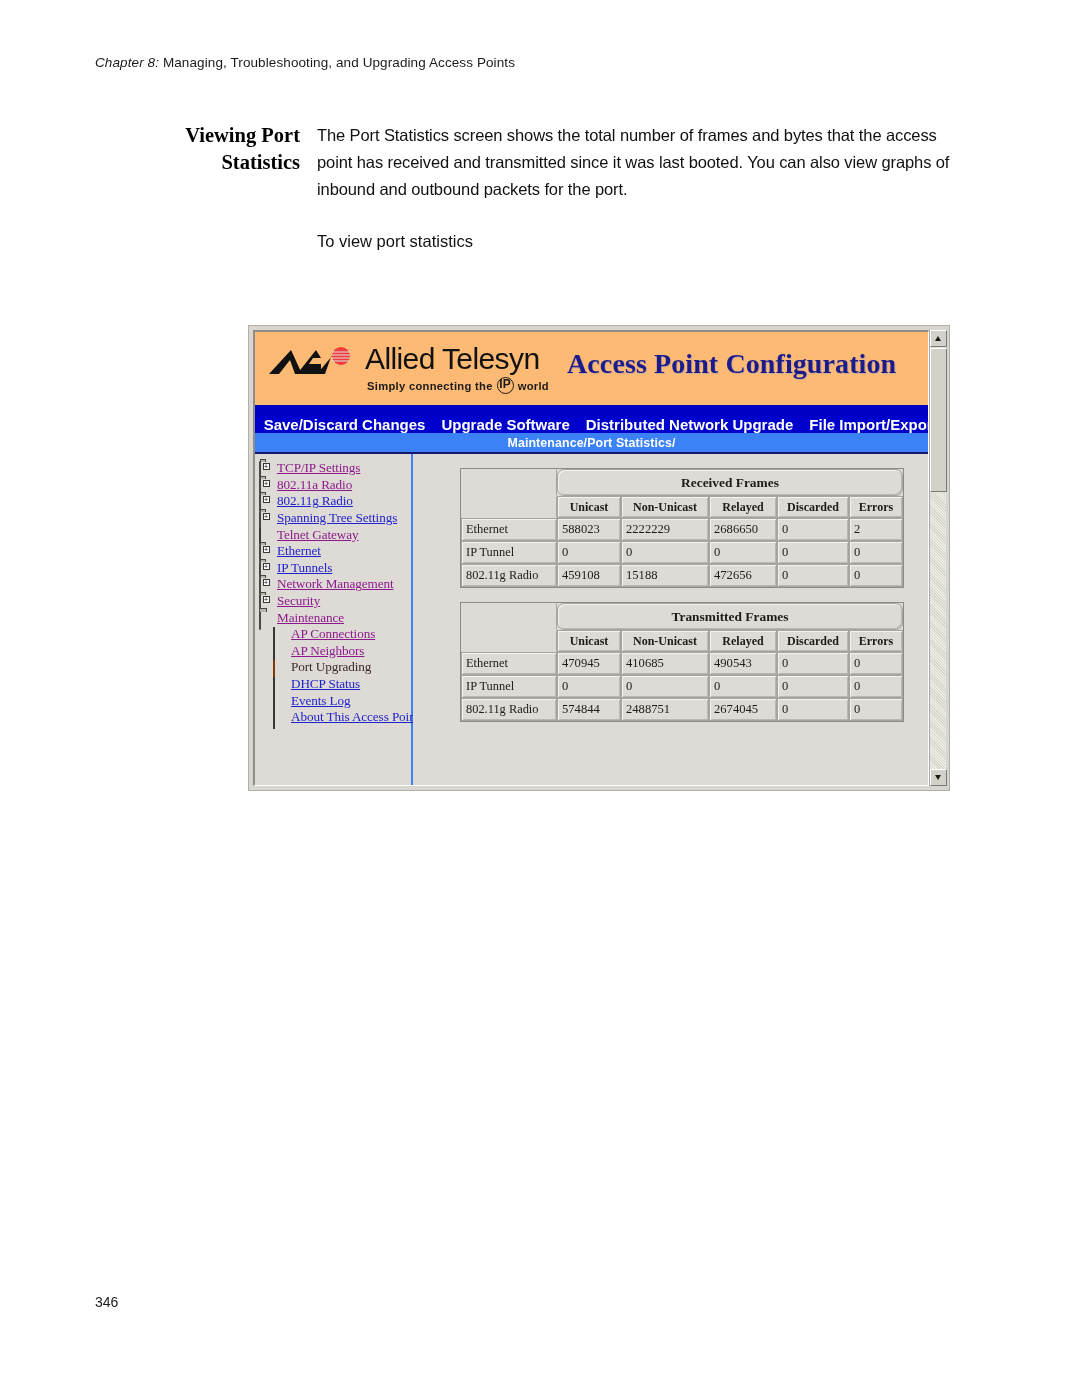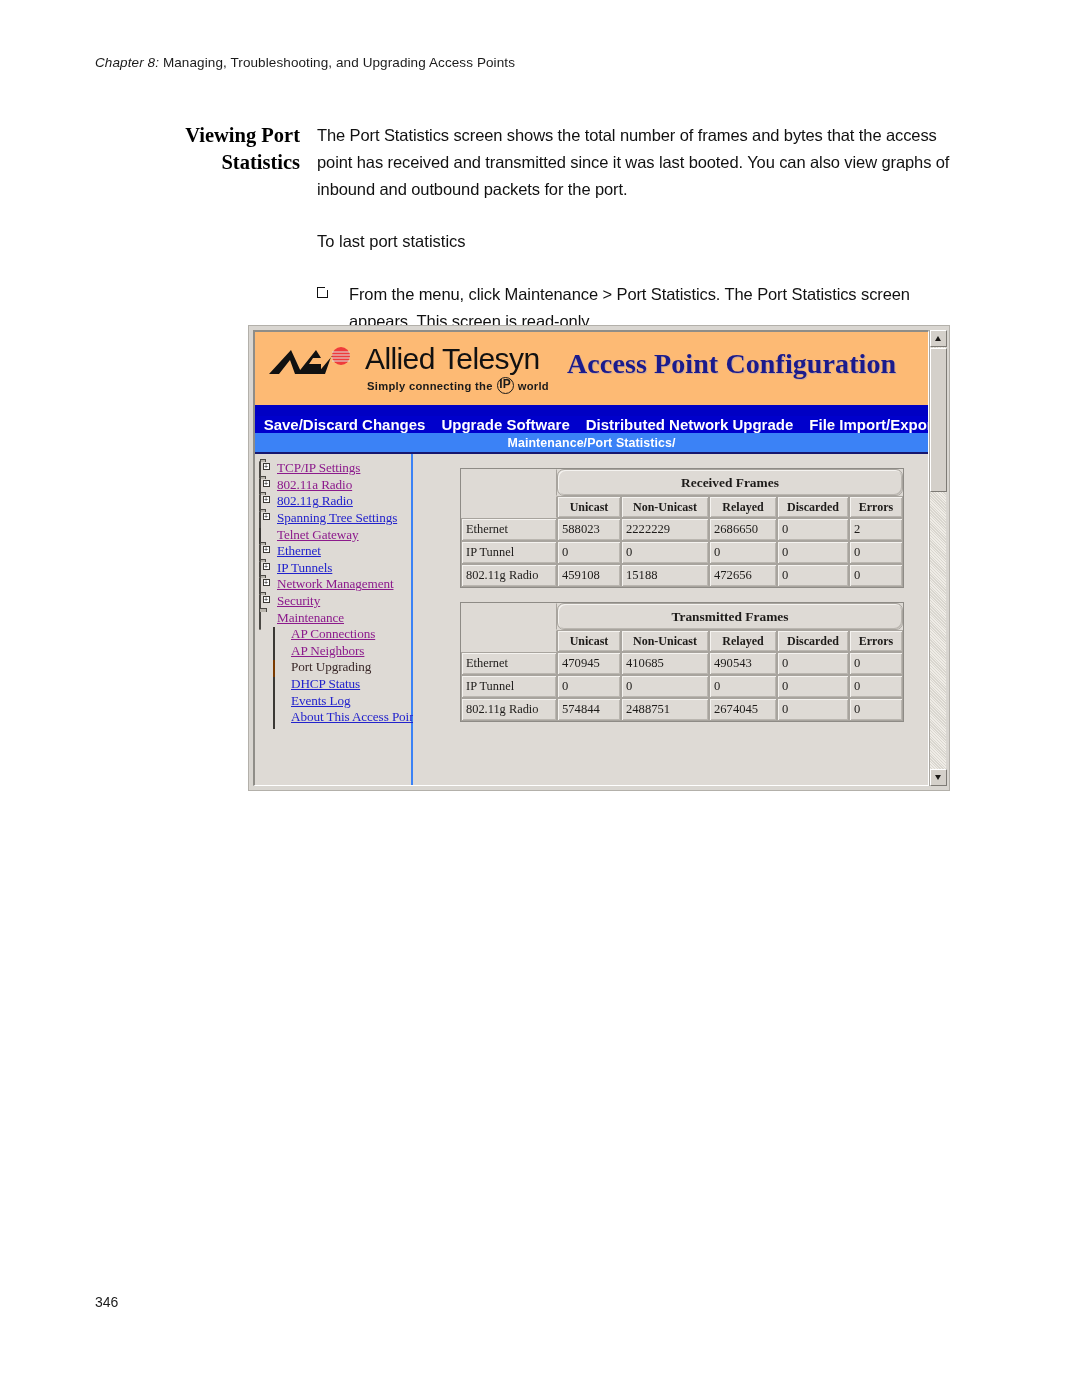--- a/index.html
+++ b/index.html
@@ -464,25 +464,21 @@
   <span class="chap">Chapter 8:</span><span> Managing, Troubleshooting, and Upgrading Access Points</span>
 </div>
 
 <div class="section-title">
   <div>Viewing Port</div>
   <div>Statistics</div>
 </div>
 
 <div class="body-col">
   <div class="body-para">The Port Statistics screen shows the total number of frames and bytes that the access point has received and transmitted since it was last booted. You can also view graphs of inbound and outbound packets for the port.</div>
-  <div class="sub-head">To last port statistics</div>
-  <div class="step-row">
-    <div class="step-bullet"><span class="sq"></span></div>
-    <div class="step-text">From the menu, click Maintenance &gt; Port Statistics. The Port Statistics screen appears. This screen is read-only.</div>
-  </div>
+  <div class="sub-head">To view port statistics</div>
 </div>
 
 <div class="page-number">346</div>
 
 <div class="shot">
   <div class="shot-inner">
 
     <div class="shot-header">
       <div class="logo-wrap">
         <svg class="logo-mark" viewBox="0 0 90 28">

